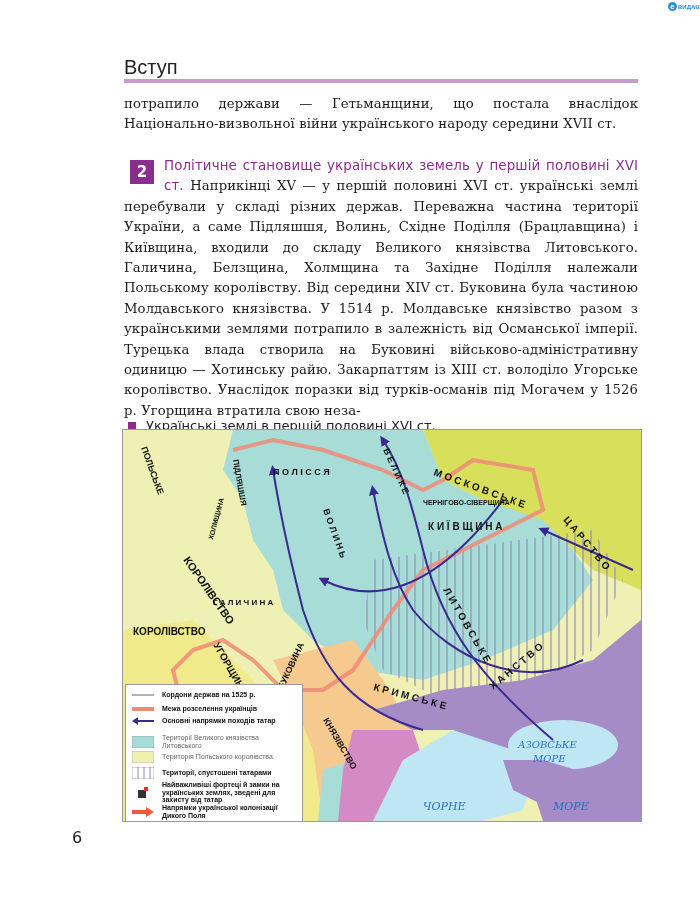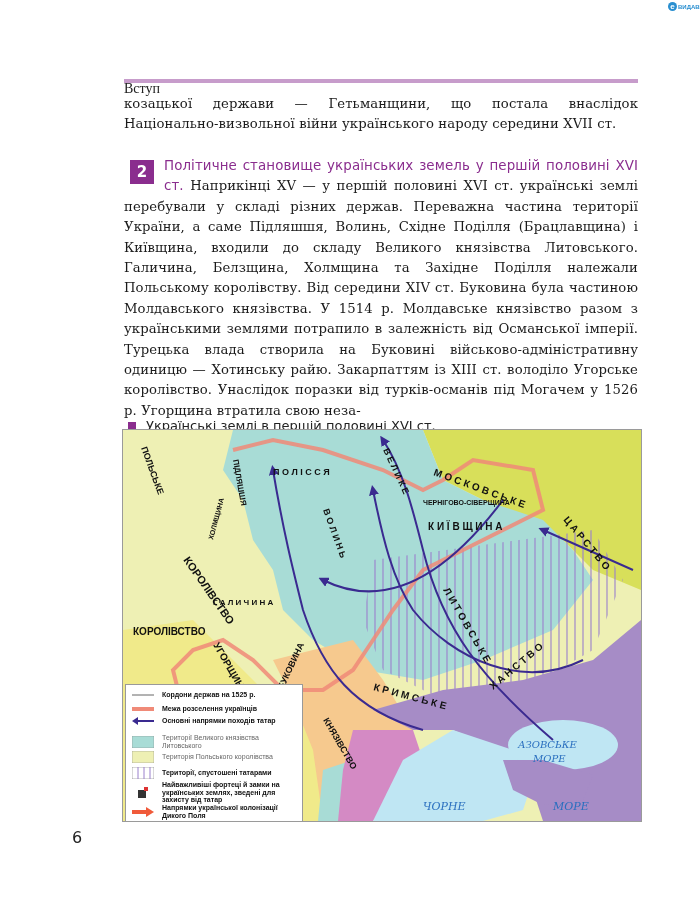--- a/index.html
+++ b/index.html
@@ -1,19 +1,19 @@
 <!DOCTYPE html>
 <html><head>
 <meta charset="utf-8">
 <style>
   html, body { margin: 0; padding: 0; background: #ffffff; }
   body { width: 700px; height: 906px; position: relative; overflow: hidden; font-family: "DejaVu Serif", serif; color: #1a1a1a; }
   .logo { position: absolute; left: 668px; top: 2px; font-family: "Liberation Sans", sans-serif; font-size: 6px; color: #2a8fd0; font-weight: bold; display: flex; align-items: center; gap: 1px; }
   .logo .e { display: inline-block; width: 9px; height: 9px; border-radius: 50%; background: #2a8fd0; color: #fff; font-size: 8px; line-height: 9px; text-align: center; }
-  .section-header { position: absolute; left: 124px; top: 56px; font-family: Liberation Serif, serif; font-size: 14px; color: #222; margin-top: 25px; }
+  .section-header { position: absolute; left: 124px; top: 56px; font-family: Liberation Sans, sans-serif; font-size: 20px; color: #222; }
   .header-rule { position: absolute; left: 124px; top: 79px; width: 514px; height: 4px; background: #c79ccb; }
   .body-text { position: absolute; left: 124px; width: 514px; font-size: 13.2px; line-height: 20.4px; text-align: justify; letter-spacing: 0.1px; }
   .p1 { top: 94px; }
   .p2 { top: 156px; }
   .p2 .num { float: left; width: 24px; height: 24px; background: #8a2d8e; color: #fff; font-family: "DejaVu Sans", sans-serif; font-weight: bold; font-size: 15px; text-align: center; line-height: 24px; margin: 4px 10px 0 6px; }
   .p2 .heading { font-family: "DejaVu Sans", sans-serif; font-weight: normal; color: #8a2d8e; font-size: 13.4px; }
   .caption { position: absolute; left: 128px; top: 418px; font-family: "DejaVu Sans", sans-serif; font-size: 13px; color: #222; display: flex; align-items: center; gap: 10px; }
   .caption .sq { width: 8px; height: 8px; background: #8a2d8e; display: inline-block; }
   .map { position: absolute; left: 122px; top: 429px; width: 518px; height: 391px; border: 1px solid #9a9a9a; overflow: hidden; background: #bfe6f3; }
   .map svg { display: block; }
@@ -29,21 +29,21 @@
 <body>
 
 <div class="logo">
   <span class="e">e</span>
   <span>ВИДАВНИЦТВО</span>
 </div>
 
 <div class="section-header">Вступ</div>
 <div class="header-rule"></div>
 
-<div class="body-text p1">козацької держави — Гетьманщини, що постала внаслідок Національно-визвольної війни українського народу середини XVII ст.</div>
+<div class="body-text p1">потрапило держави — Гетьманщини, що постала внаслідок Національно-визвольної війни українського народу середини XVII ст.</div>
 
 <div class="body-text p2">
   <span class="num">2</span>
   <span class="heading">Політичне становище українських земель у першій половині XVI ст.</span><span> Наприкінці XV — у першій половині XVI ст. українські землі перебували у складі різних держав. Переважна частина території України, а саме Підляшшя, Волинь, Східне Поділля (Брацлавщина) і Київщина, входили до складу Великого князівства Литовського. Галичина, Белзщина, Холмщина та Західне Поділля належали Польському королівству. Від середини XIV ст. Буковина була частиною Молдавського князівства. У 1514 р. Молдавське князівство разом з українськими землями потрапило в залежність від Османської імперії. Турецька влада створила на Буковині військово-адміністративну одиницю — Хотинську райю. Закарпаттям із XIII ст. володіло Угорське королівство. Унаслідок поразки від турків-османів під Могачем у 1526 р. Угорщина втратила свою неза-</span>
 </div>
 
 <div class="caption">
   <span class="sq"></span>
   <span>Українські землі в першій половині XVI ст.</span>
 </div>

